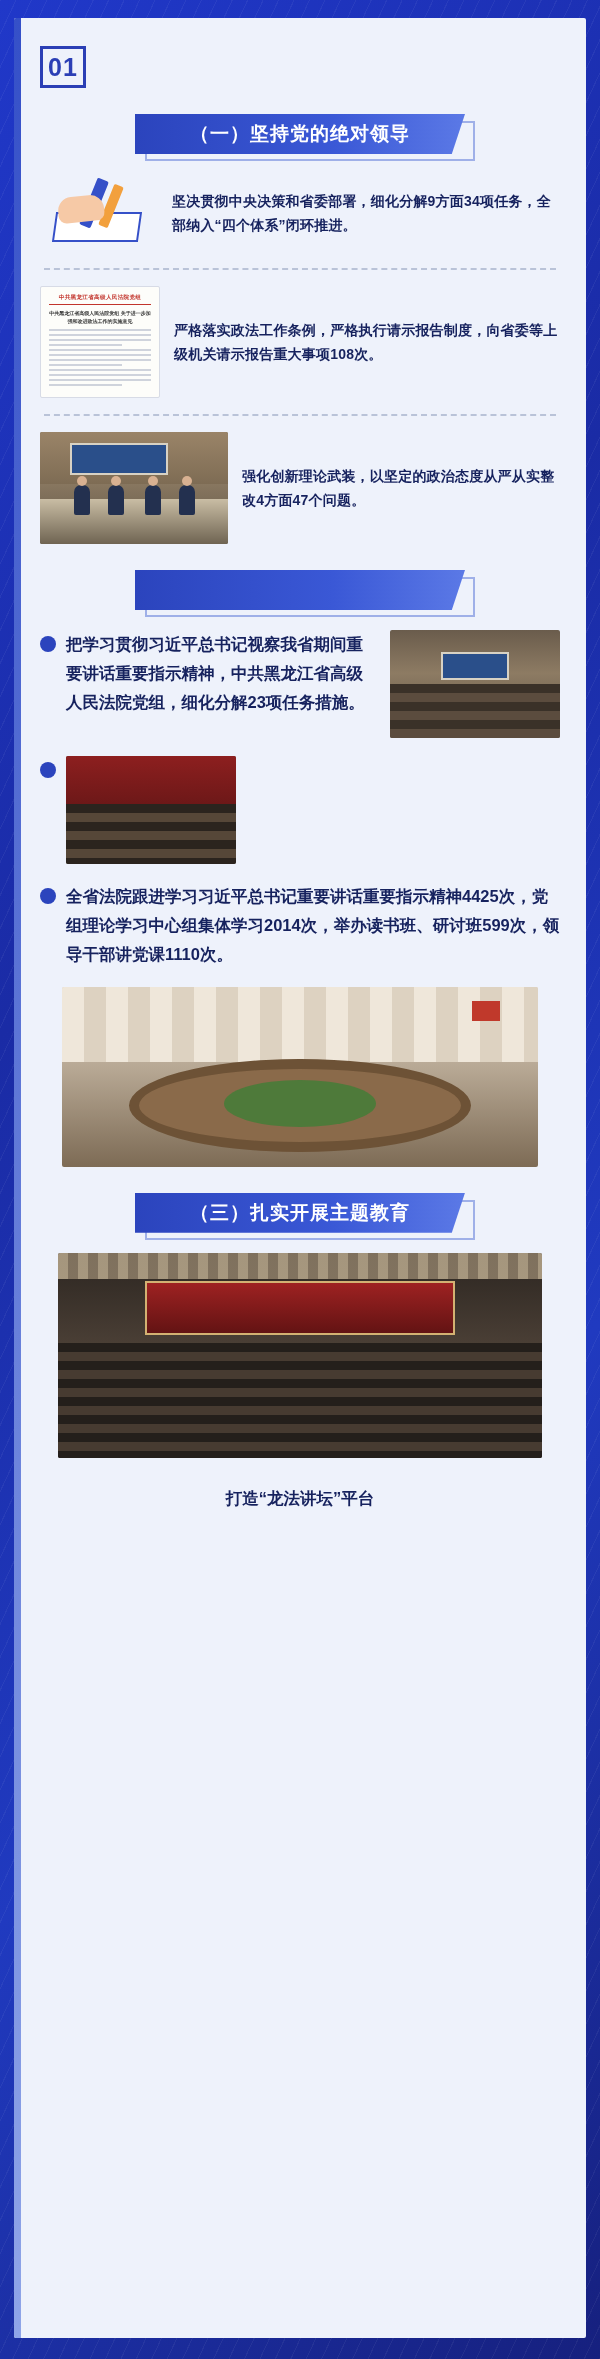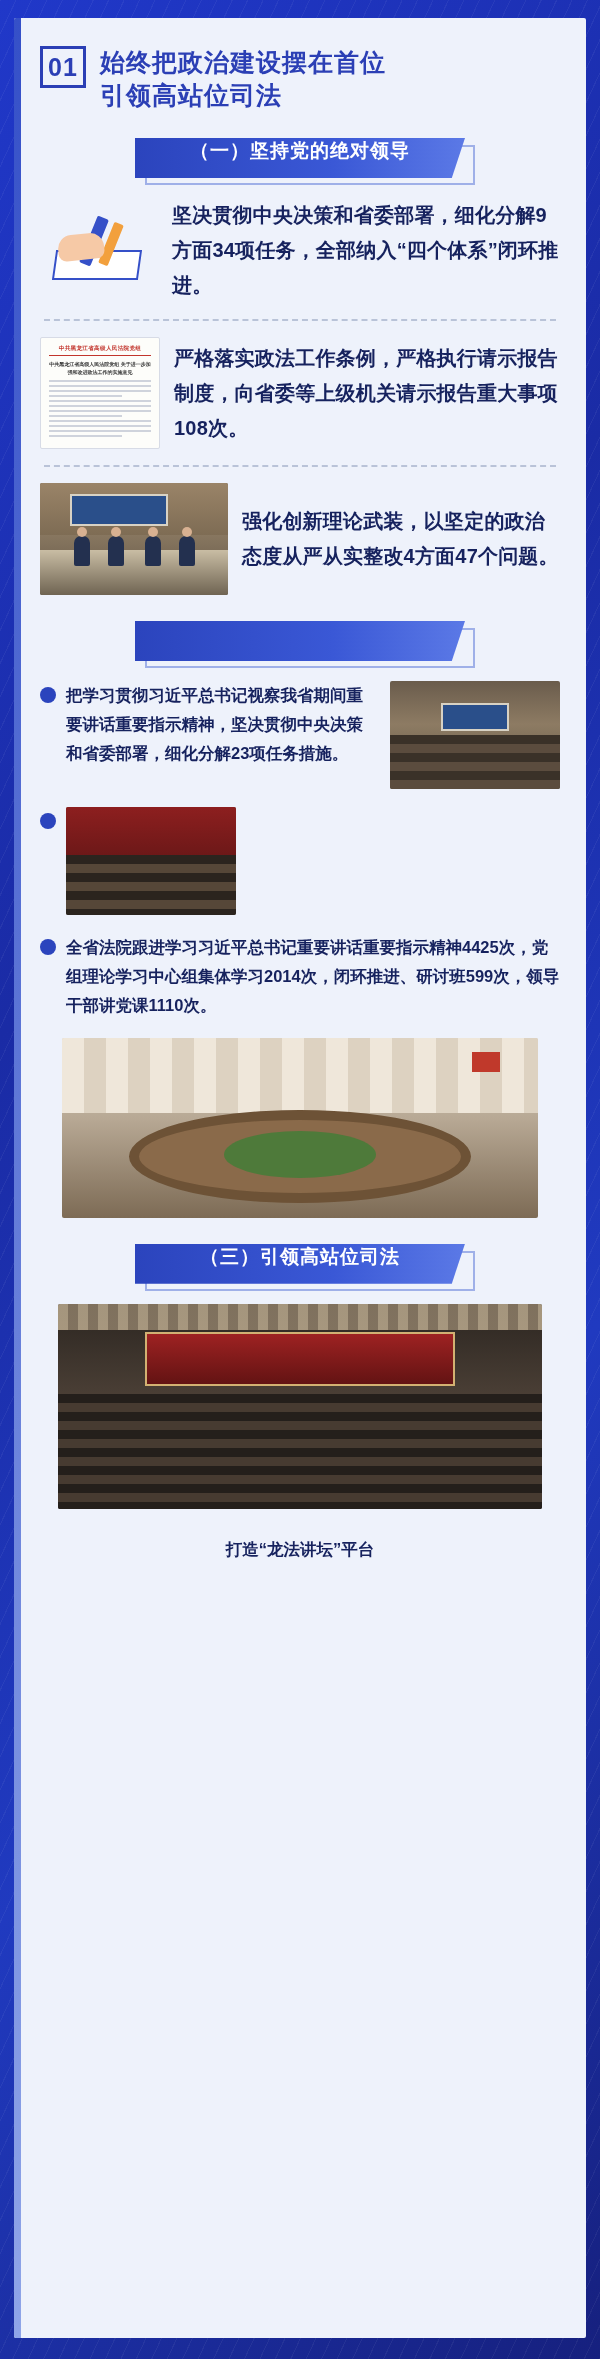--- a/index.html
+++ b/index.html
@@ -67,20 +67,21 @@
     letter-spacing: 1px;
   }
 
   
   .section-bar {
     margin: 26px auto 20px auto;
     width: 330px;
     height: 40px;
     position: relative;
     display: flex;
+    align-items: center;
     justify-content: center;
   }
   .section-bar .bar-bg {
     position: absolute;
     left: 0; top: 0;
     width: 100%; height: 100%;
     background: linear-gradient(90deg,#2b44bd 0%, #3a58d6 60%, #5b79e6 100%);
     clip-path: polygon(0 0, 100% 0, 96% 100%, 0% 100%);
   }
   .section-bar .bar-shadow {
@@ -101,21 +102,21 @@
 
   
   .row {
     display: flex;
     align-items: center;
     gap: 14px;
     margin: 14px 6px;
   }
   .para {
     color: #16225e;
-    font-size: 20px;
+    font-size: 14px;
     line-height: 1.75;
     font-weight: bold;
     letter-spacing: 0.2px;
     flex: 1 1 auto;
   }
 
   .divider {
     border: 0;
     border-top: 2px dashed #b9c3d8;
     margin: 16px 10px;
@@ -317,24 +318,20 @@
 </style>
 </head>
 <body>
 
 <div class="bg-deco"></div>
 
 <div class="sheet">
 
   <div class="header">
     <div class="num-badge">01</div>
-    <div>
-      <div class="header-title">始终把政治建设摆在首位</div>
-      <div class="header-title">引领高站位司法</div>
-    </div>
   </div>
 
   <div class="section-bar">
     <div class="bar-shadow"></div>
     <div class="bar-bg"></div>
     <div class="bar-text">（一）坚持党的绝对领导</div>
   </div>
 
   <div class="row">
     <div class="photo illus-write">
@@ -390,21 +387,21 @@
   </div>
 
   <div class="section-bar">
     <div class="bar-shadow"></div>
     <div class="bar-bg"></div>
   </div>
 
   <div class="bullet-row">
     <div class="dot"></div>
     <div class="bullet-body">
-      <div class="bullet-text">把学习贯彻习近平总书记视察我省期间重要讲话重要指示精神，坚决贯彻中央决策和省委部署，细化分解23项任务措施。</div>
+      <div class="bullet-text">把学习贯彻习近平总书记视察我省期间重要讲话重要指示精神，中共黑龙江省高级人民法院党组，细化分解23项任务措施。</div>
       <div class="photo photo-meet" style="width:170px;height:108px;">
         <div class="ceiling"></div>
         <div class="screen" style="left:30%;top:20%;width:40%;height:26%;"></div>
         <div class="rows" style="position:absolute;left:0;right:0;bottom:0;height:50%;background:repeating-linear-gradient(180deg,#3a3128 0px,#3a3128 9px,#5b4c3e 9px,#5b4c3e 18px);"></div>
       </div>
     </div>
   </div>
 
   <div class="bullet-row">
     <div class="dot"></div>
@@ -412,37 +409,37 @@
       <div class="photo photo-meet" style="width:170px;height:108px;">
         <div class="wall" style="background:linear-gradient(180deg,#8d1f1f,#6d1818);height:44%;"></div>
         <div class="rows" style="position:absolute;left:0;right:0;bottom:0;height:56%;background:repeating-linear-gradient(180deg,#2b241e 0px,#2b241e 9px,#564738 9px,#564738 18px);"></div>
       </div>
     </div>
   </div>
 
   <div class="bullet-row">
     <div class="dot"></div>
     <div class="bullet-body">
-      <div class="bullet-text">全省法院跟进学习习近平总书记重要讲话重要指示精神4425次，党组理论学习中心组集体学习2014次，闭环推进、研讨班599次，领导干部讲党课1110次。</div>
+      <div class="bullet-text">全省法院跟进学习习近平总书记重要讲话重要指示精神4425次，党组理论学习中心组集体学习2014次，举办读书班、研讨班599次，领导干部讲党课1110次。</div>
     </div>
   </div>
 
   <div style="padding:0 28px;">
     <div class="photo photo-round">
       <div class="wallp"></div>
       <div class="flag"></div>
       <div class="ring"></div>
       <div class="green"></div>
     </div>
   </div>
 
   <div class="section-bar">
     <div class="bar-shadow"></div>
     <div class="bar-bg"></div>
-    <div class="bar-text">（三）引领高站位司法</div>
+    <div class="bar-text">（三）扎实开展主题教育</div>
   </div>
 
   <div style="padding:0 24px;">
     <div class="photo photo-hall">
       <div class="ceil2"></div>
       <div class="stage2"></div>
       <div class="seats"></div>
     </div>
   </div>
 

